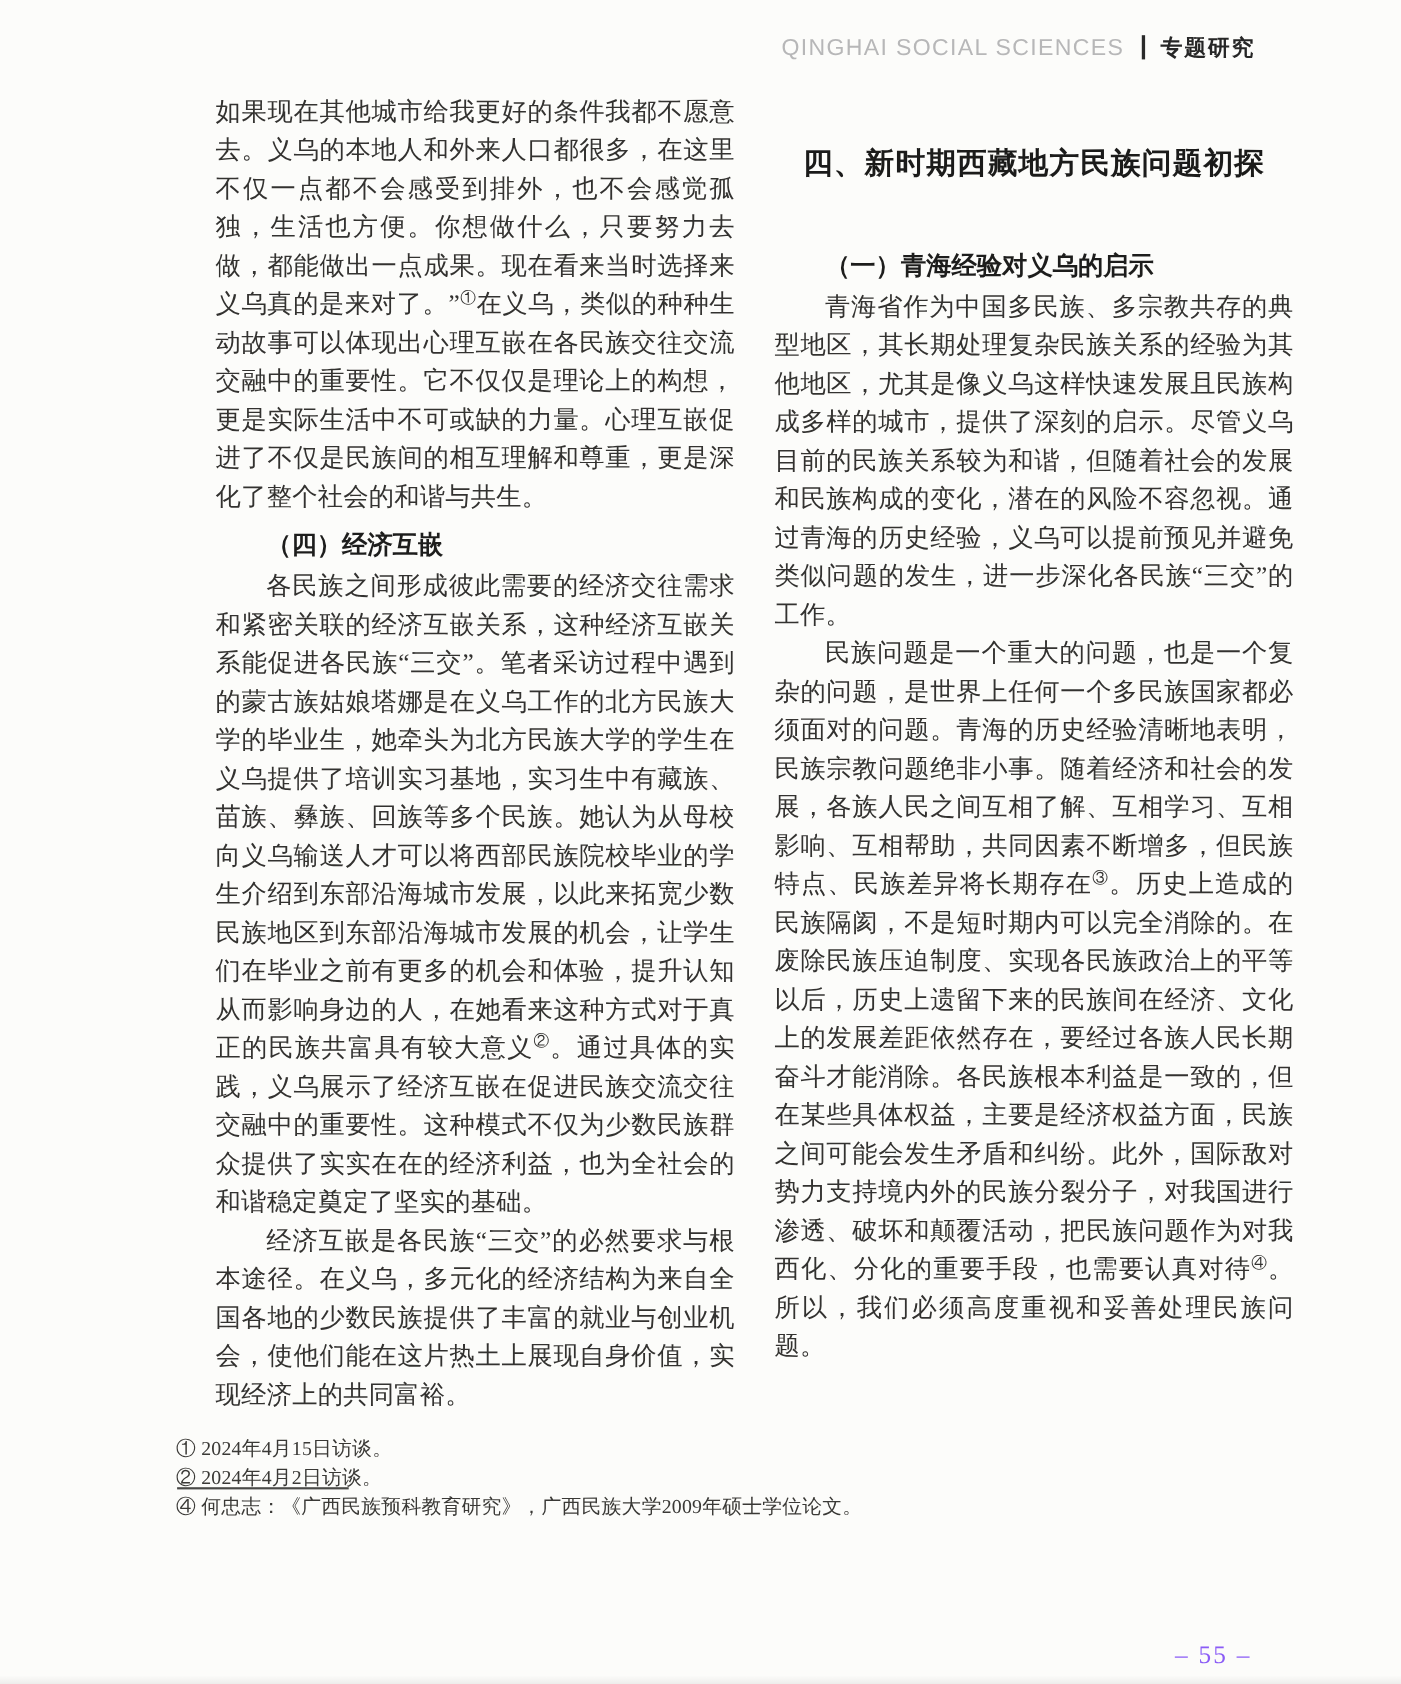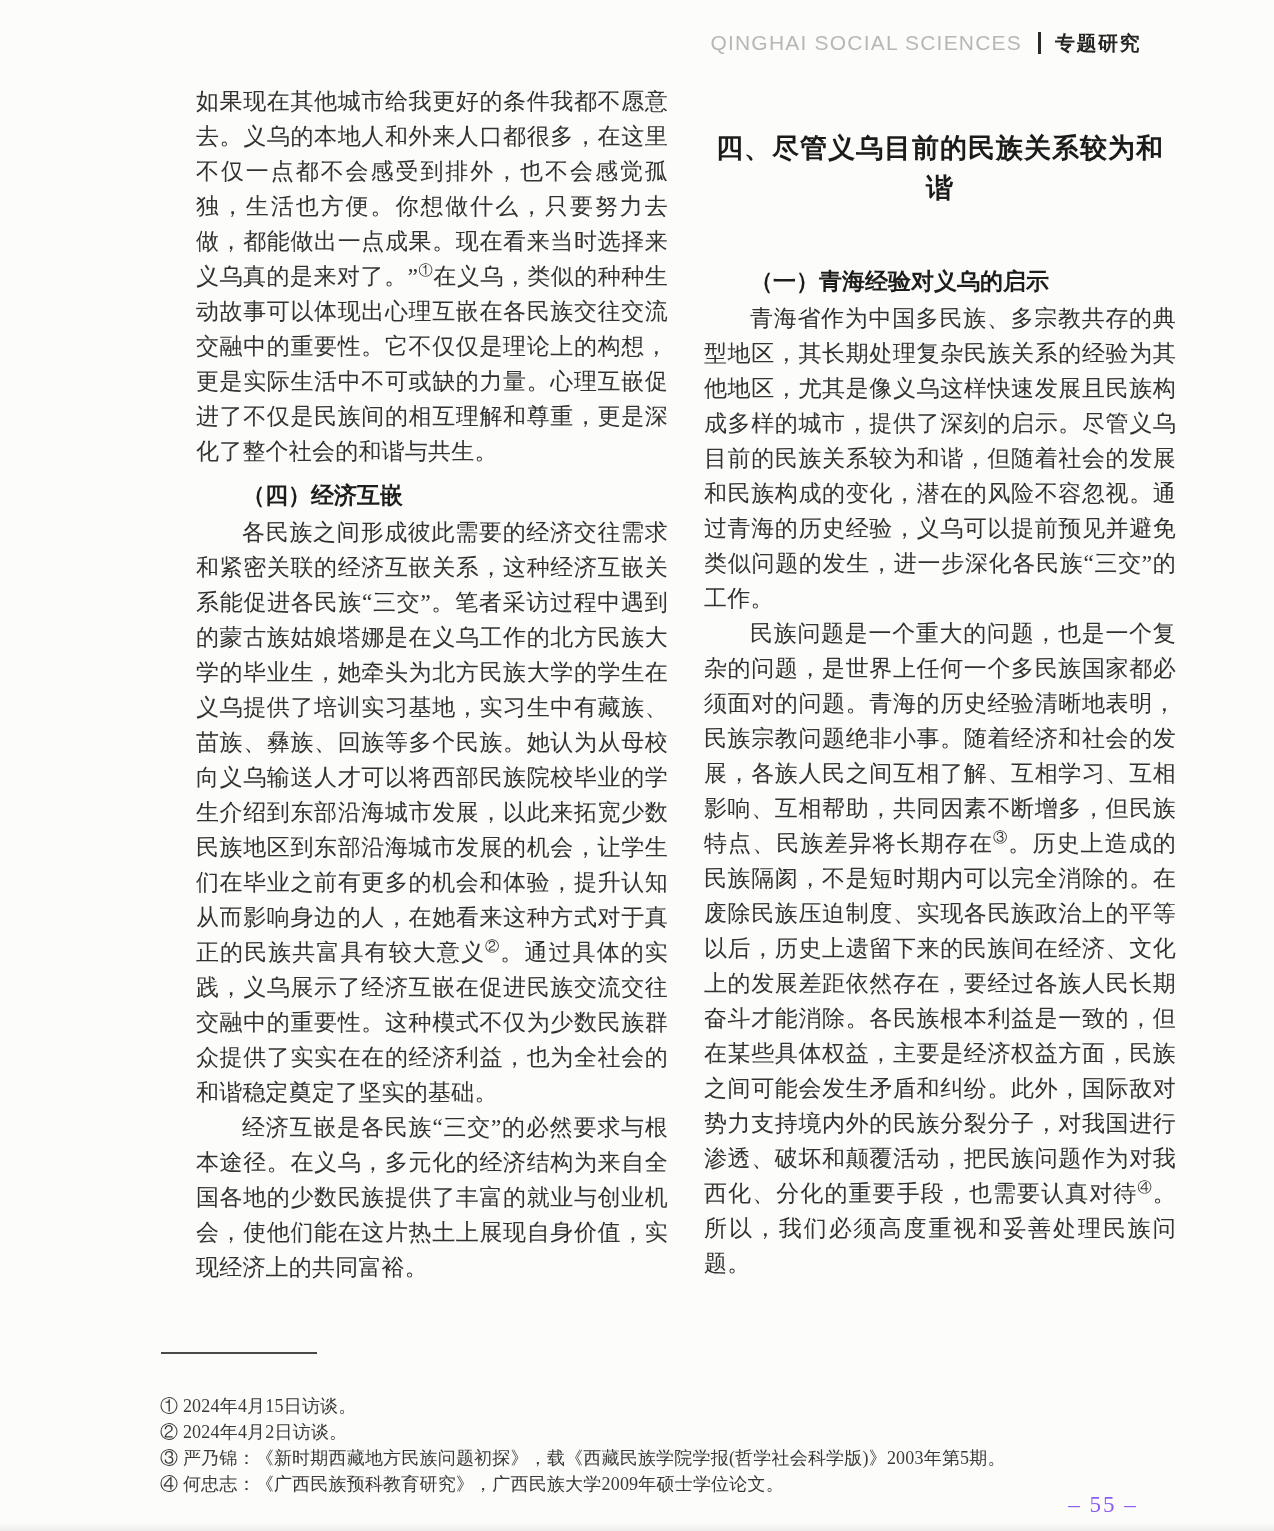--- a/index.html
+++ b/index.html
@@ -97,21 +97,21 @@
 
   
   .footnote-rule {
     position: absolute;
     left: 161px; top: 1352px;
     width: 156px;
     border-top: 2px solid #4a4a48;
   }
   .footnotes {
     position: absolute;
-    left: 160px; top: 1393px;
+    left: 160px; top: 1304px;
     width: 990px;
   }
   .footnote {
     font-size: 18px;
     line-height: 26px;
     letter-spacing: 0.2px;
     color: #3a3936;
   }
 
   .page-number {
@@ -140,30 +140,29 @@
 </header>
 
 <section class="column column-left">
   <p class="body-text no-indent">如果现在其他城市给我更好的条件我都不愿意去。义乌的本地人和外来人口都很多，在这里不仅一点都不会感受到排外，也不会感觉孤独，生活也方便。你想做什么，只要努力去做，都能做出一点成果。现在看来当时选择来义乌真的是来对了。”<sup class="fn-ref">①</sup>在义乌，类似的种种生动故事可以体现出心理互嵌在各民族交往交流交融中的重要性。它不仅仅是理论上的构想，更是实际生活中不可或缺的力量。心理互嵌促进了不仅是民族间的相互理解和尊重，更是深化了整个社会的和谐与共生。</p>
   <h3 class="sub-heading">（四）经济互嵌</h3>
   <p class="body-text">各民族之间形成彼此需要的经济交往需求和紧密关联的经济互嵌关系，这种经济互嵌关系能促进各民族“三交”。笔者采访过程中遇到的蒙古族姑娘塔娜是在义乌工作的北方民族大学的毕业生，她牵头为北方民族大学的学生在义乌提供了培训实习基地，实习生中有藏族、苗族、彝族、回族等多个民族。她认为从母校向义乌输送人才可以将西部民族院校毕业的学生介绍到东部沿海城市发展，以此来拓宽少数民族地区到东部沿海城市发展的机会，让学生们在毕业之前有更多的机会和体验，提升认知从而影响身边的人，在她看来这种方式对于真正的民族共富具有较大意义<sup class="fn-ref">②</sup>。通过具体的实践，义乌展示了经济互嵌在促进民族交流交往交融中的重要性。这种模式不仅为少数民族群众提供了实实在在的经济利益，也为全社会的和谐稳定奠定了坚实的基础。</p>
   <p class="body-text">经济互嵌是各民族“三交”的必然要求与根本途径。在义乌，多元化的经济结构为来自全国各地的少数民族提供了丰富的就业与创业机会，使他们能在这片热土上展现自身价值，实现经济上的共同富裕。</p>
 </section>
 
 <section class="column column-right">
-  <h2 class="main-heading">四、尽管义乌目前的民族关系较为和谐</h2>
+  <h2 class="main-heading">四、新时期西藏地方民族问题初探</h2>
   <h3 class="sub-heading">（一）青海经验对义乌的启示</h3>
   <p class="body-text">青海省作为中国多民族、多宗教共存的典型地区，其长期处理复杂民族关系的经验为其他地区，尤其是像义乌这样快速发展且民族构成多样的城市，提供了深刻的启示。尽管义乌目前的民族关系较为和谐，但随着社会的发展和民族构成的变化，潜在的风险不容忽视。通过青海的历史经验，义乌可以提前预见并避免类似问题的发生，进一步深化各民族“三交”的工作。</p>
   <p class="body-text">民族问题是一个重大的问题，也是一个复杂的问题，是世界上任何一个多民族国家都必须面对的问题。青海的历史经验清晰地表明，民族宗教问题绝非小事。随着经济和社会的发展，各族人民之间互相了解、互相学习、互相影响、互相帮助，共同因素不断增多，但民族特点、民族差异将长期存在<sup class="fn-ref">③</sup>。历史上造成的民族隔阂，不是短时期内可以完全消除的。在废除民族压迫制度、实现各民族政治上的平等以后，历史上遗留下来的民族间在经济、文化上的发展差距依然存在，要经过各族人民长期奋斗才能消除。各民族根本利益是一致的，但在某些具体权益，主要是经济权益方面，民族之间可能会发生矛盾和纠纷。此外，国际敌对势力支持境内外的民族分裂分子，对我国进行渗透、破坏和颠覆活动，把民族问题作为对我西化、分化的重要手段，也需要认真对待<sup class="fn-ref">④</sup>。所以，我们必须高度重视和妥善处理民族问题。</p>
 </section>
 
 <div class="footnote-rule"></div>
 
 <footer class="footnotes">
   <p class="footnote">① 2024年4月15日访谈。</p>
   <p class="footnote">② 2024年4月2日访谈。</p>
-  <p class="footnote">③ 严乃锦：《新时期西藏地方民族问题初探》，载《西藏民族学院学报(哲学社会科学版)》2003年第5期。</p>
   <p class="footnote">④ 何忠志：《广西民族预科教育研究》，广西民族大学2009年硕士学位论文。</p>
 </footer>
 
 <div class="page-number">– 55 –</div>
 
 <div class="scan-edge"></div>
 
 </body></html>

